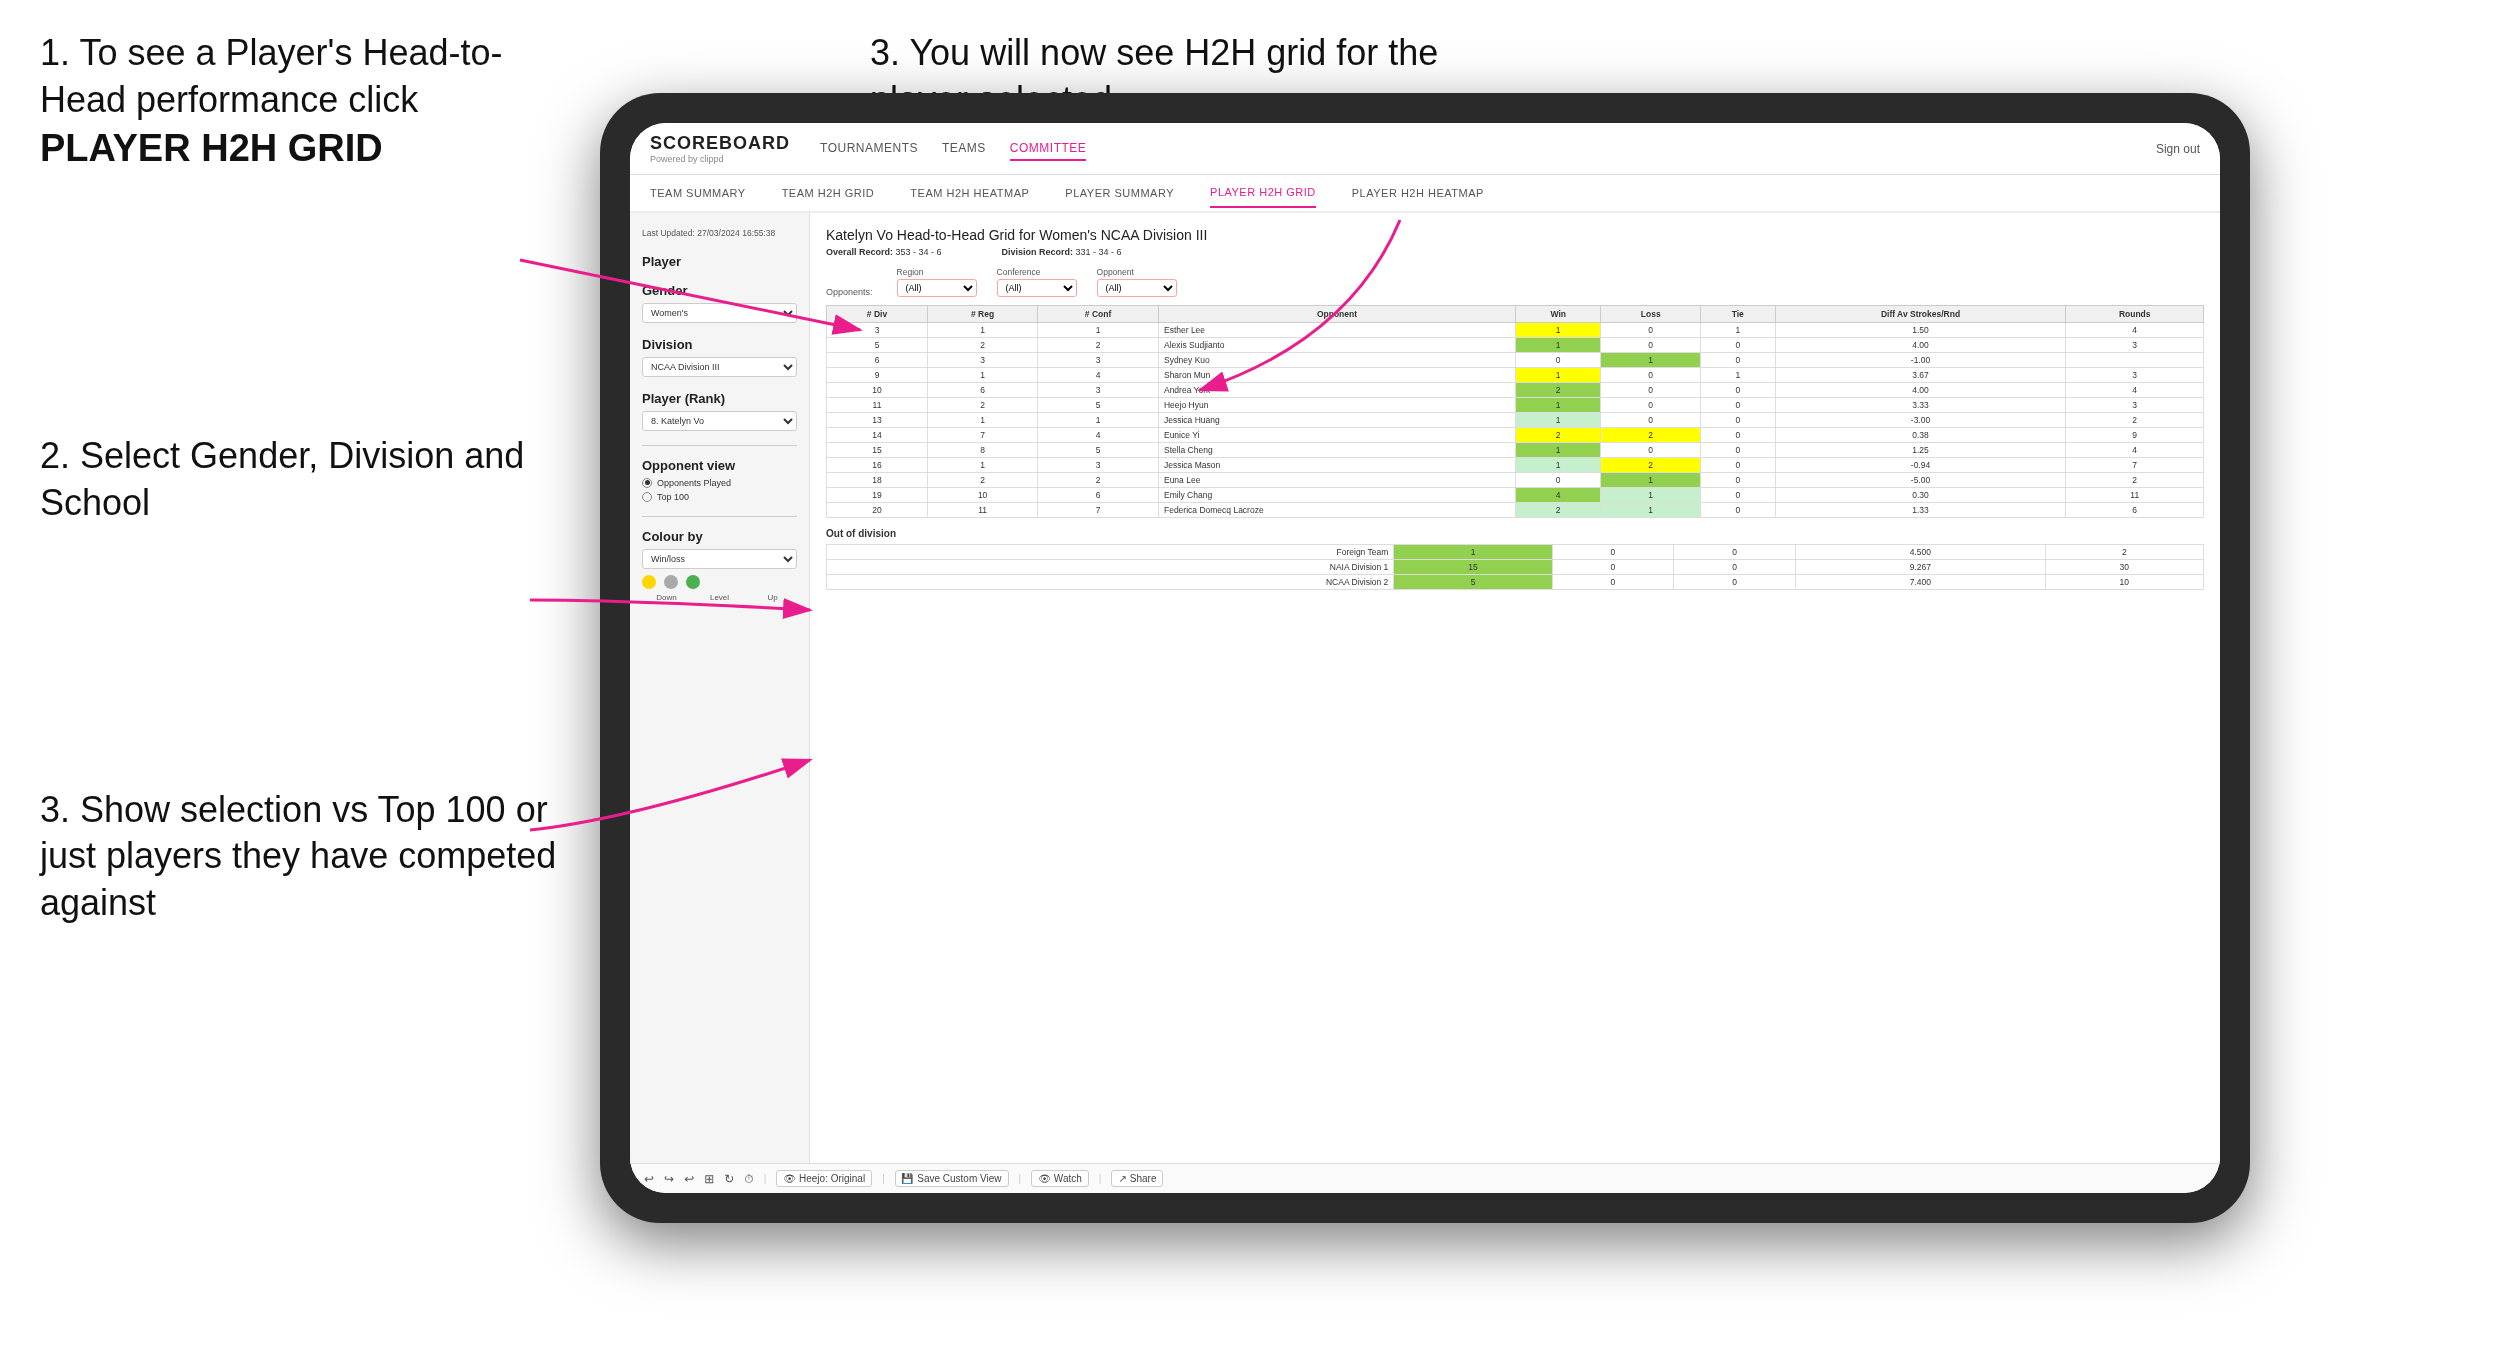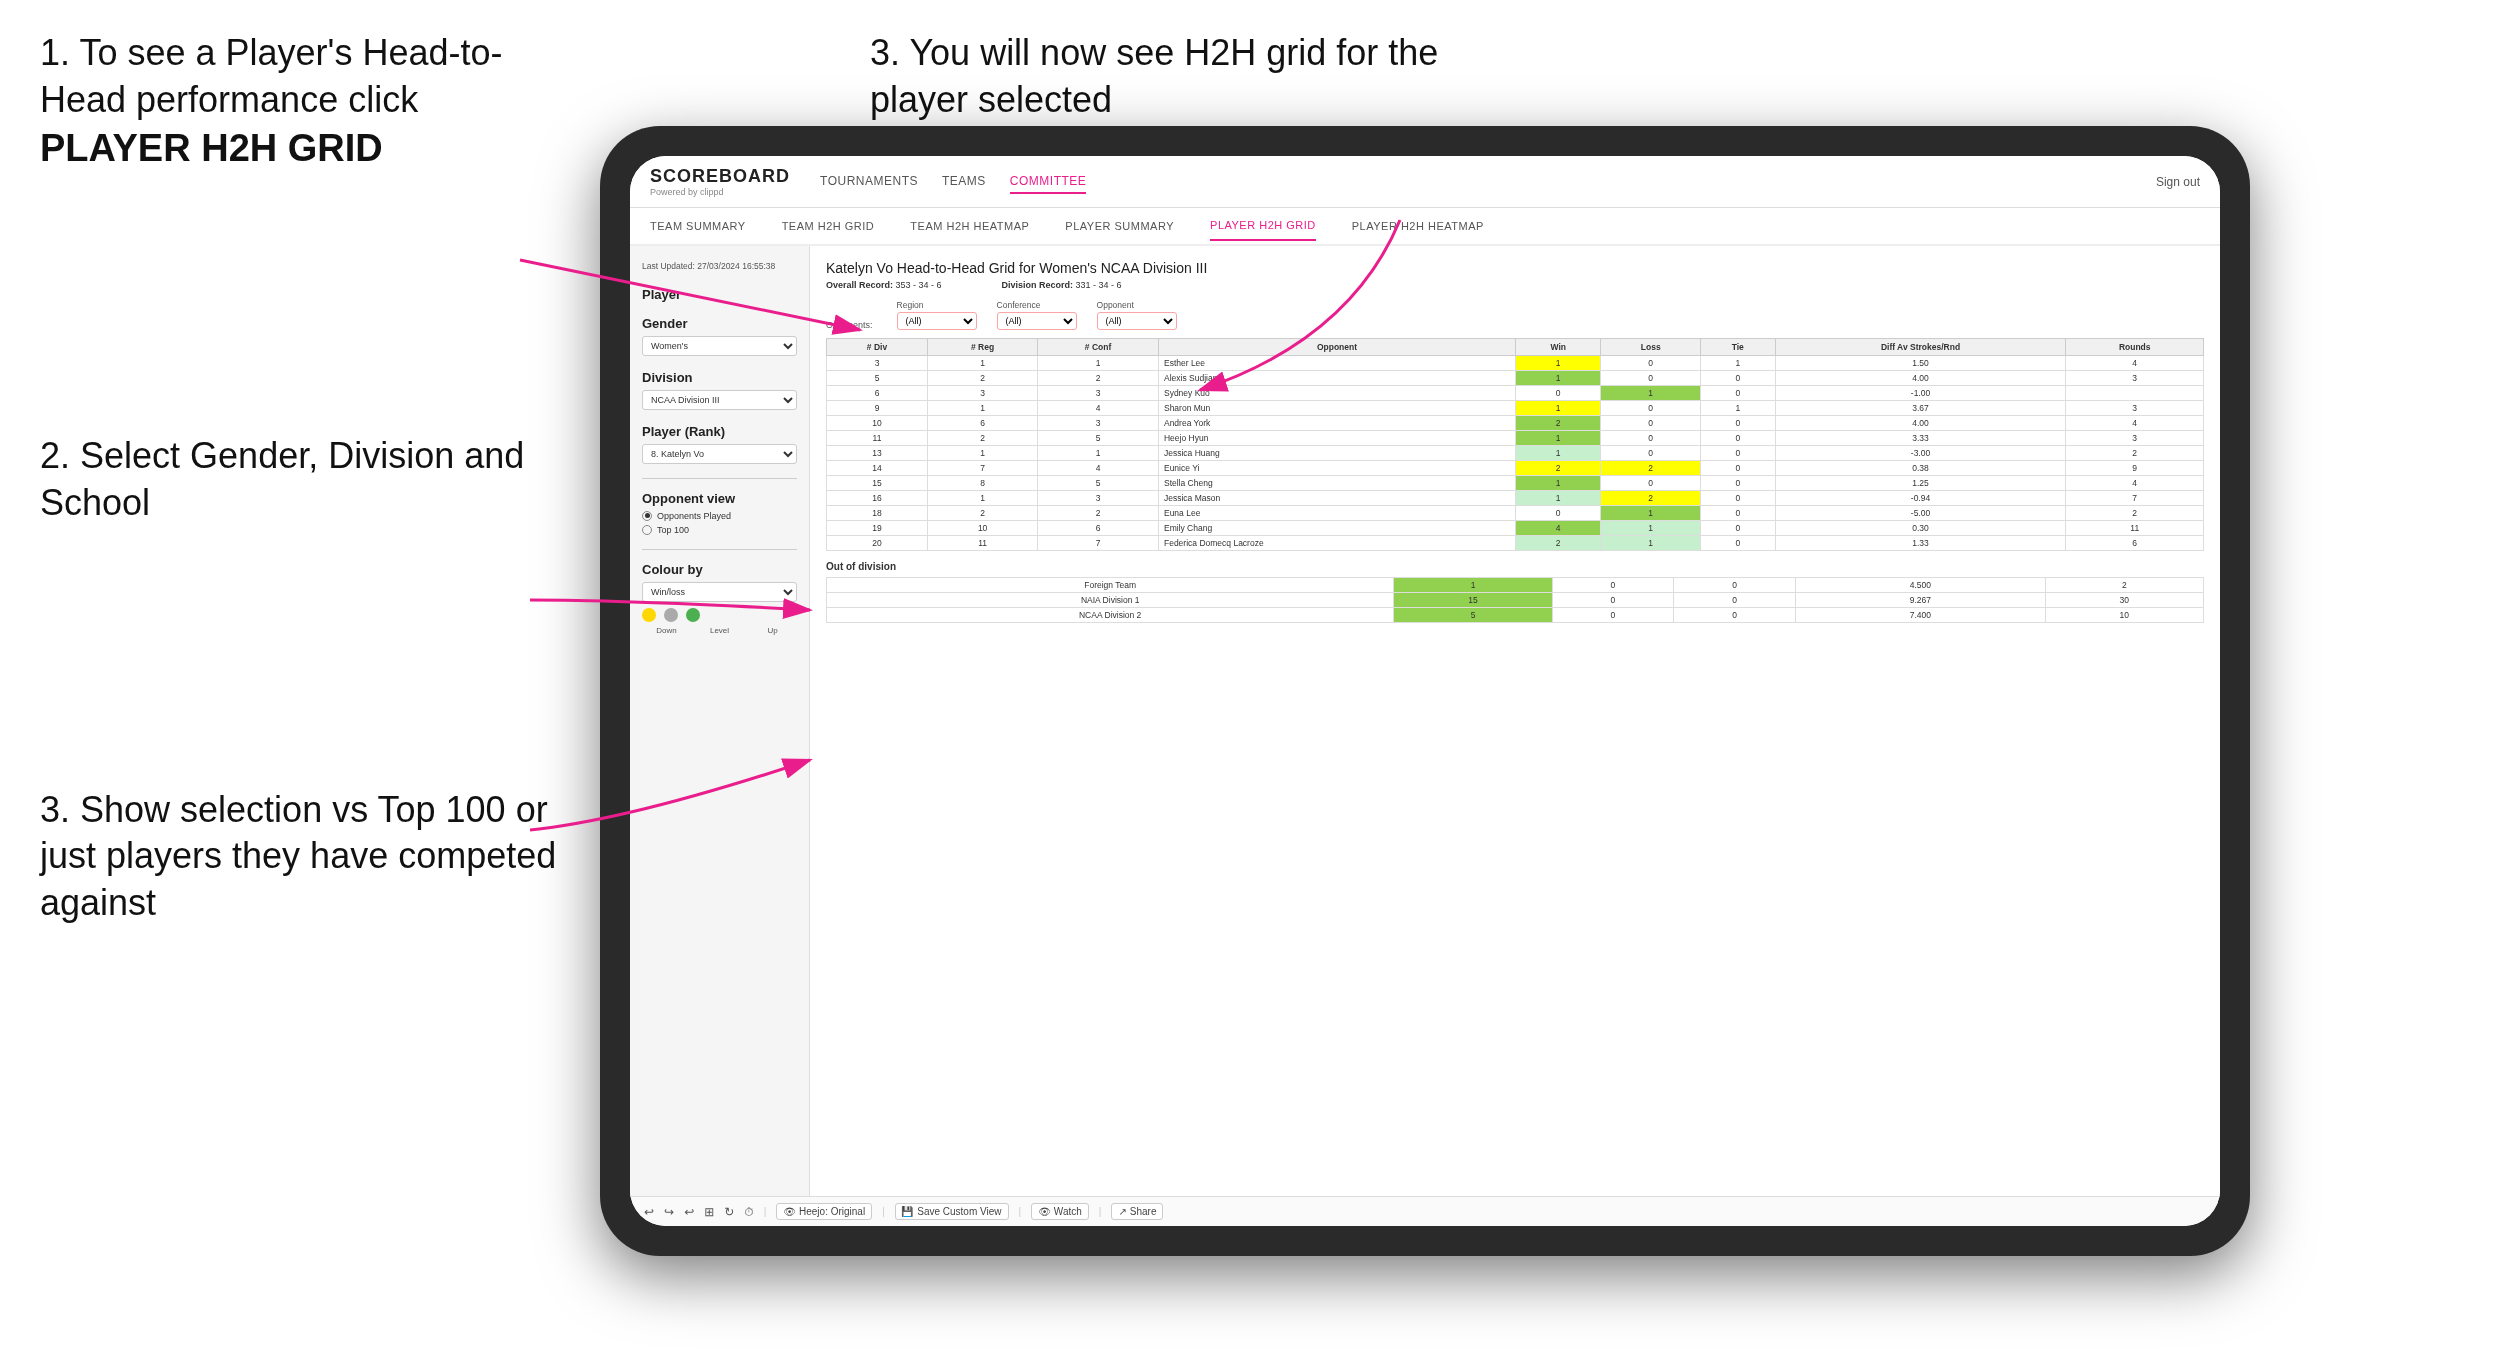--- a/index.html
+++ b/index.html
@@ -41,21 +41,21 @@
     }
     .instruction-right p {
       font-size: 36px;
       line-height: 1.3;
       color: #111;
     }
 
     
     .tablet {
       position: absolute;
-      top: 126px;
+      top: 93px;
       left: 600px;
       width: 1650px;
       height: 1130px;
       background: #2a2a2a;
       border-radius: 60px;
       padding: 30px;
       box-shadow: 0 20px 60px rgba(0,0,0,0.5);
     }
     .tablet-screen {
       width: 100%;
@@ -329,21 +329,21 @@
       font-size: 9px;
     }
     .out-div-table td {
       border: 1px solid #ddd;
       padding: 2px 5px;
       text-align: center;
       font-size: 8.5px;
       color: #333;
     }
     .out-div-table td.team-name {
-      text-align: center;
+      text-align: right;
     }
 
     
     .bottom-toolbar {
       border-top: 1px solid #ddd;
       padding: 6px 14px;
       display: flex;
       align-items: center;
       gap: 10px;
       font-size: 10px;

